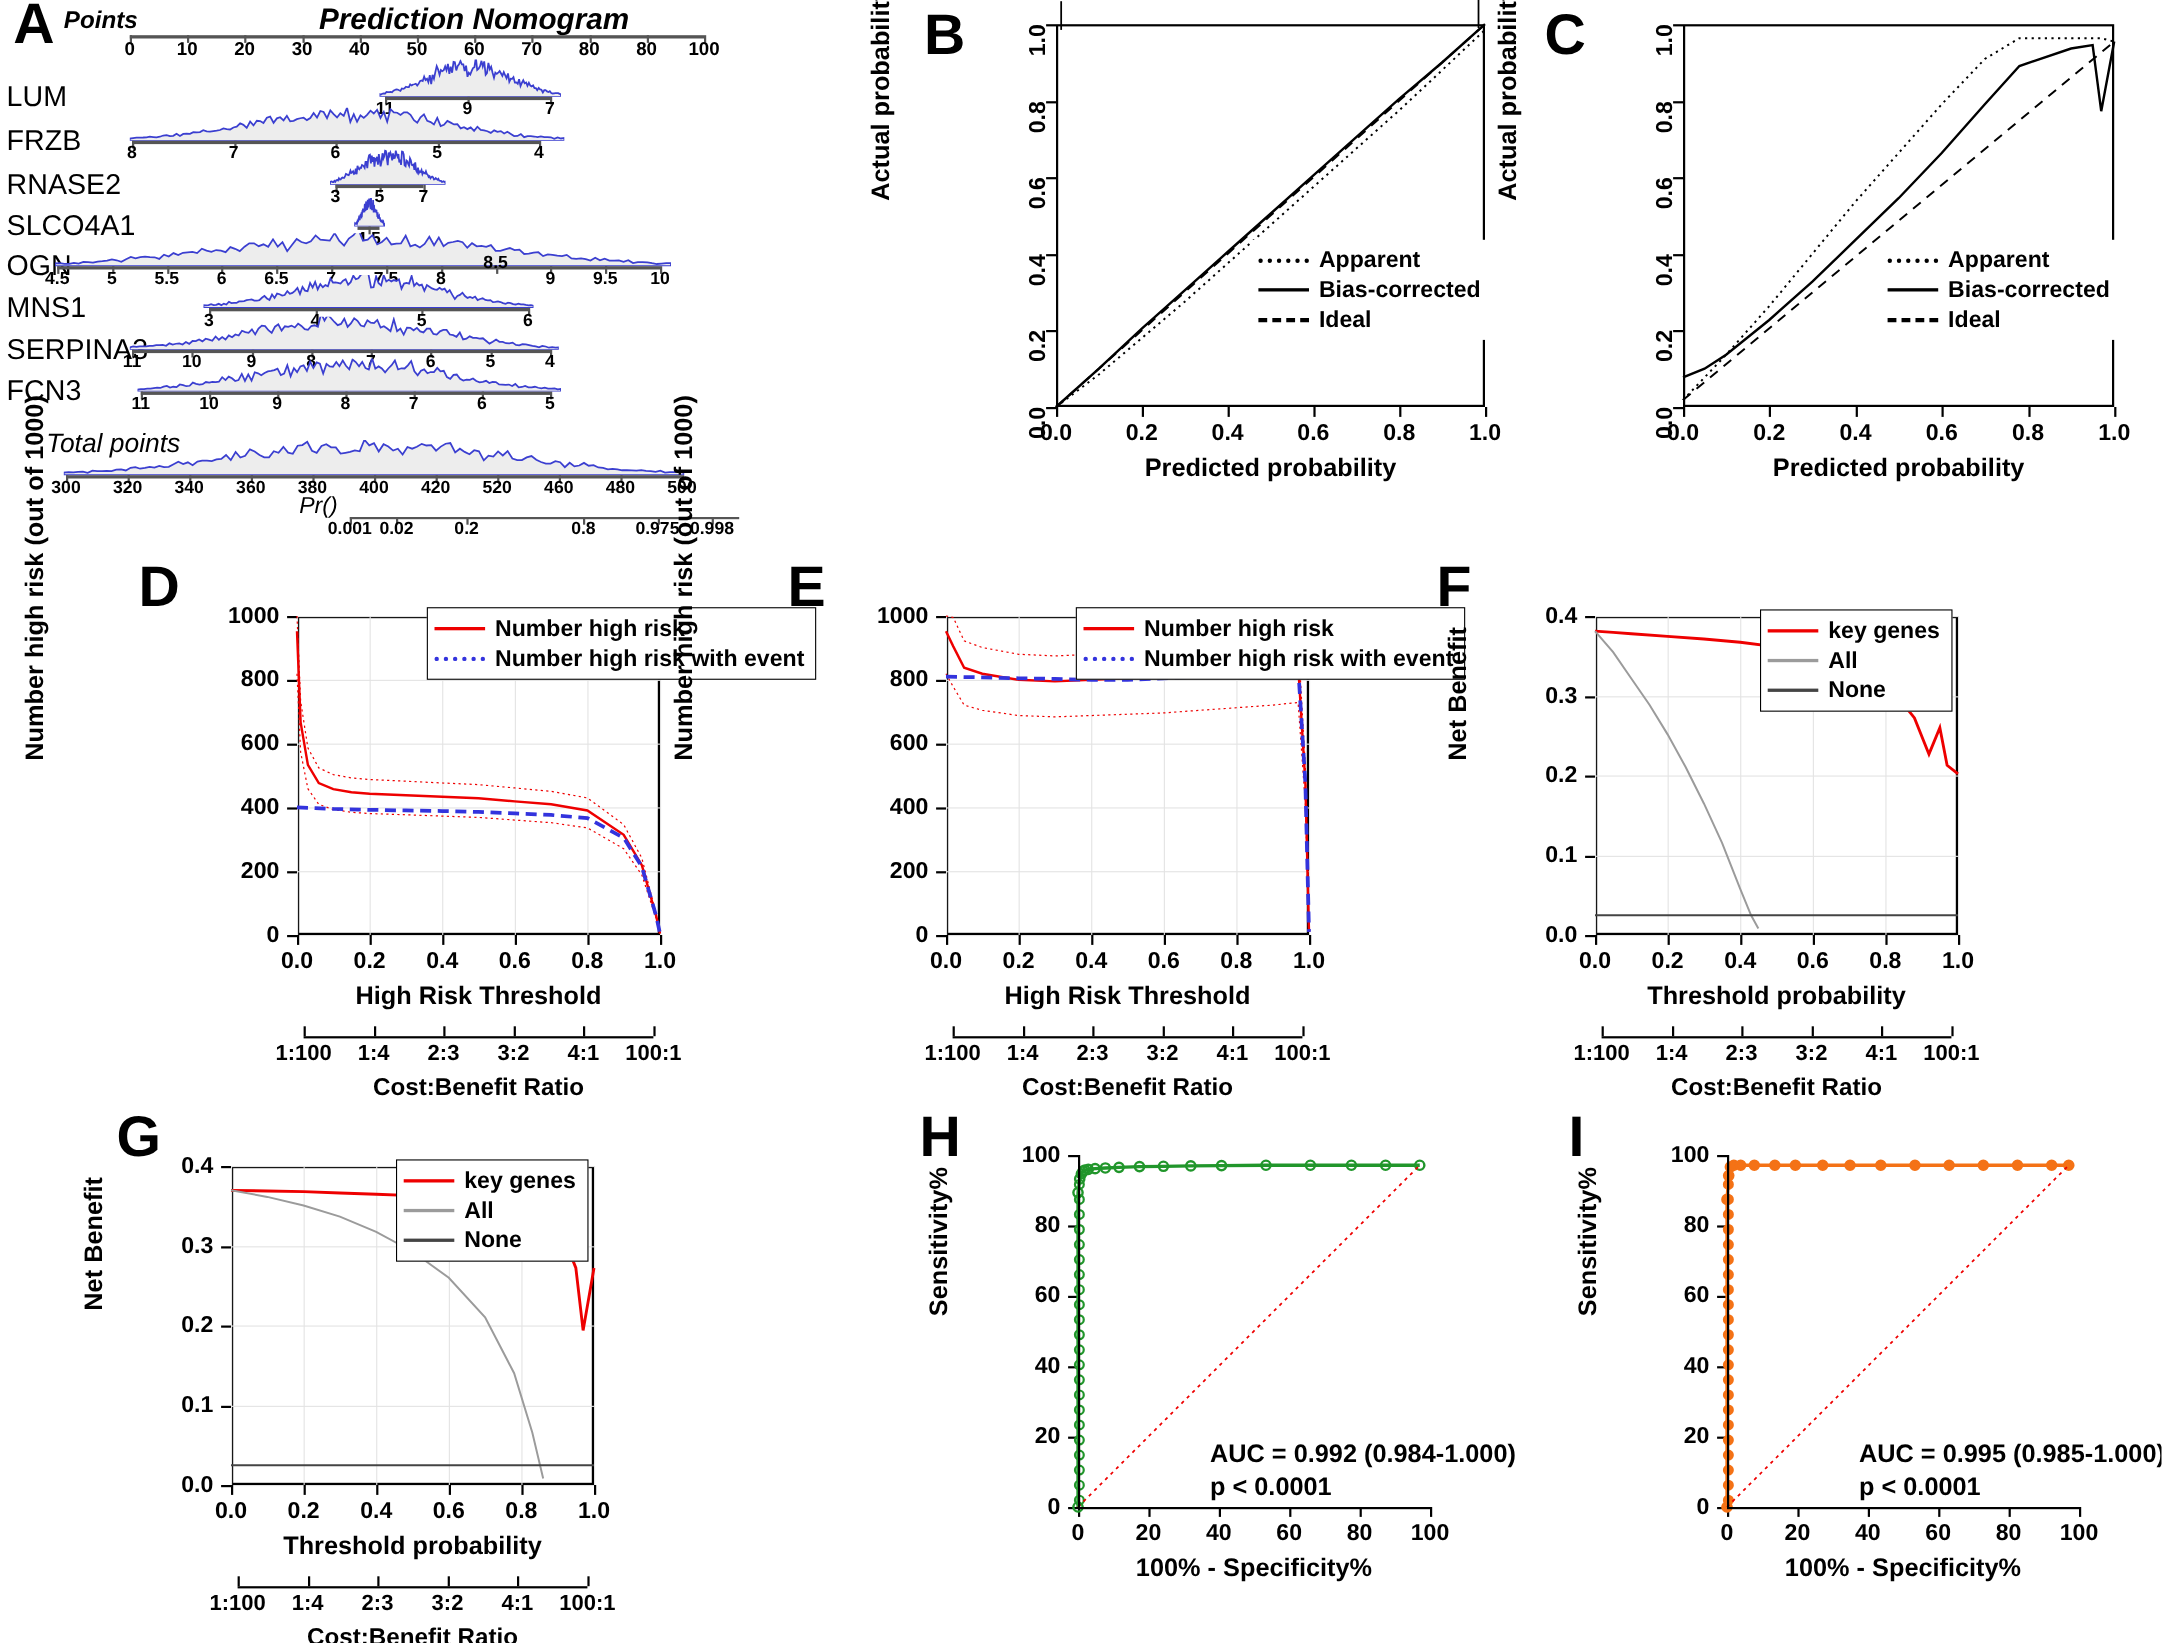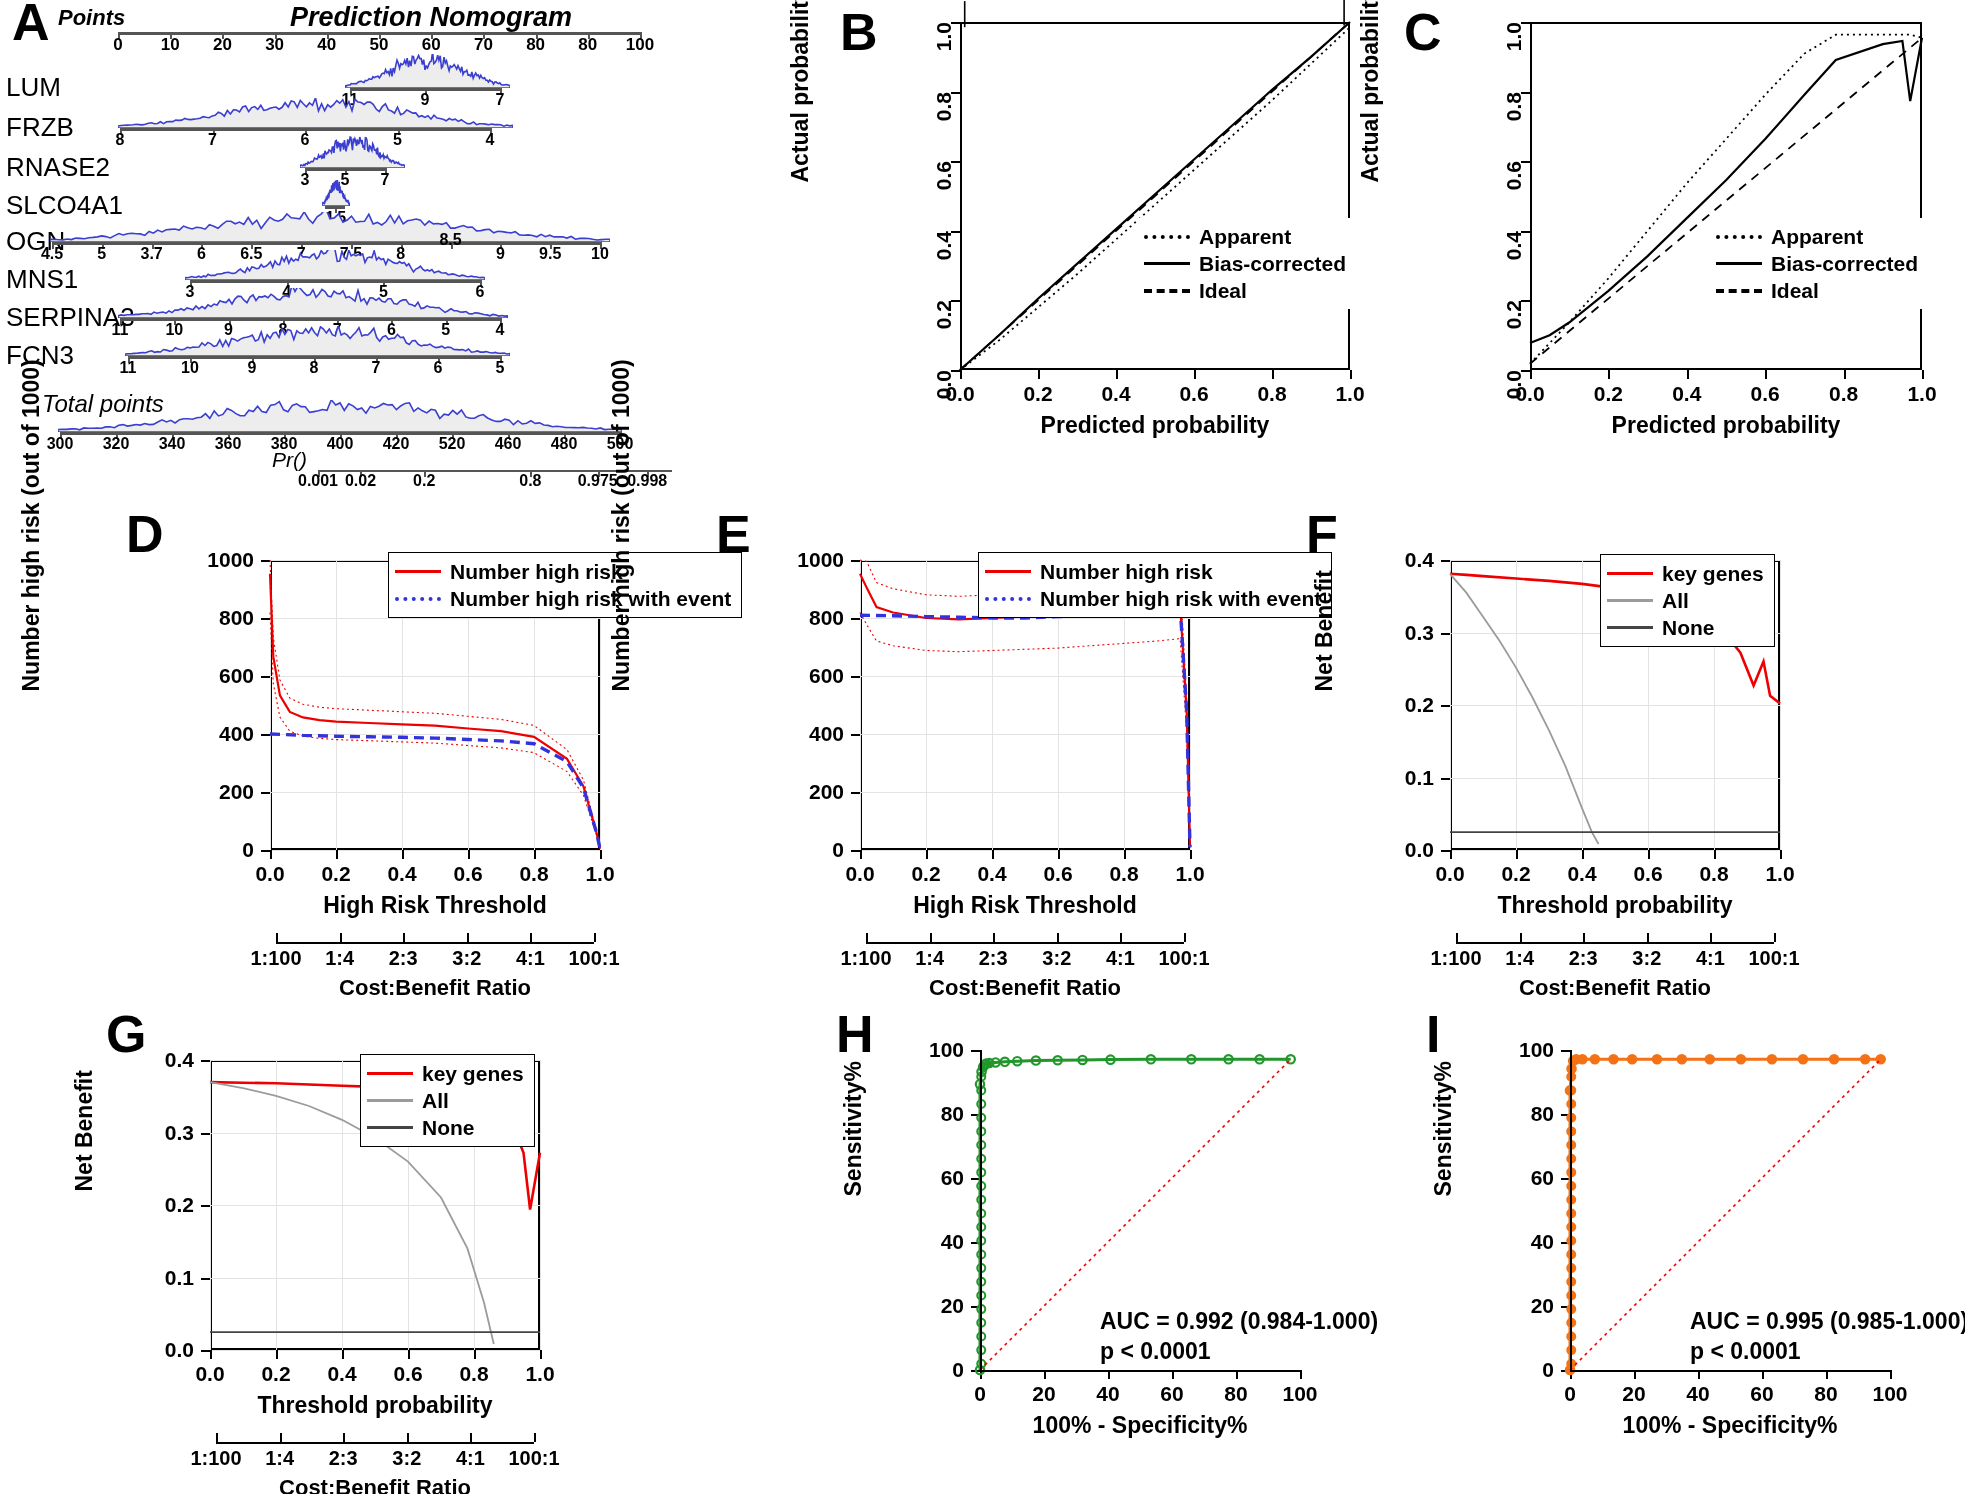--- a/index.html
+++ b/index.html
@@ -136,21 +136,21 @@
         <svg width="560" height="30">
           <path d="M0.0,30L0.0,27.4L4.3,27.2L8.6,27.8L12.9,27.9L17.2,27.0L21.5,27.6L25.8,26.1L30.2,26.4L34.5,26.8L38.8,25.8L43.1,25.4L47.4,24.9L51.7,23.9L56.0,24.6L60.3,26.0L64.6,23.6L68.9,21.6L73.2,22.9L77.5,21.7L81.8,21.2L86.2,21.7L90.5,21.9L94.8,23.4L99.1,19.5L103.4,21.2L107.7,18.1L112.0,19.9L116.3,17.8L120.6,17.4L124.9,17.0L129.2,18.1L133.5,14.1L137.8,15.8L142.2,17.0L146.5,15.3L150.8,15.8L155.1,17.2L159.4,12.6L163.7,14.2L168.0,16.3L172.3,12.3L176.6,9.2L180.9,9.2L185.2,11.8L189.5,10.1L193.8,12.4L198.2,5.6L202.5,12.3L206.8,8.2L211.1,16.4L215.4,10.8L219.7,5.2L224.0,8.0L228.3,9.2L232.6,7.3L236.9,2.0L241.2,5.8L245.5,6.3L249.8,6.8L254.2,-0.1L258.5,7.0L262.8,11.2L267.1,4.9L271.4,1.8L275.7,-3.7L280.0,6.8L284.3,5.9L288.6,1.8L292.9,10.1L297.2,8.0L301.5,4.1L305.8,10.2L310.2,9.5L314.5,9.3L318.8,2.3L323.1,11.9L327.4,10.4L331.7,13.0L336.0,9.8L340.3,3.2L344.6,10.9L348.9,4.0L353.2,11.9L357.5,8.8L361.8,8.0L366.2,7.0L370.5,8.2L374.8,13.2L379.1,9.1L383.4,11.9L387.7,11.5L392.0,12.4L396.3,10.8L400.6,16.1L404.9,16.1L409.2,14.7L413.5,13.5L417.8,15.4L422.2,15.0L426.5,18.9L430.8,18.6L435.1,17.6L439.4,17.3L443.7,20.8L448.0,19.3L452.3,19.6L456.6,20.4L460.9,20.9L465.2,19.7L469.5,22.9L473.8,23.3L478.2,22.9L482.5,23.5L486.8,24.8L491.1,22.4L495.4,24.7L499.7,23.2L504.0,24.9L508.3,24.9L512.6,24.7L516.9,26.1L521.2,24.5L525.5,27.2L529.8,26.4L534.2,26.2L538.5,26.5L542.8,27.3L547.1,28.0L551.4,27.6L555.7,27.3L560.0,27.3L560,30Z" fill="#ededed" stroke="#3b3fd0" stroke-width="1.6"></path>
         </svg>
       </div>
       <div class="axis" style="left:52px; top:242px; width:548px;"></div>
       <div class="tick" style="left:52px; top:242px;"></div>
       <div class="tlab" style="left:52px; top:245px; font-size:16px;">4.5</div>
       <div class="tick" style="left:101.81818181818181px; top:242px;"></div>
       <div class="tlab" style="left:101.81818181818181px; top:245px; font-size:16px;">5</div>
       <div class="tick" style="left:151.63636363636363px; top:242px;"></div>
-      <div class="tlab" style="left:151.63636363636363px; top:245px; font-size:16px;">3.7</div>
+      <div class="tlab" style="left:151.63636363636363px; top:245px; font-size:16px;">5.5</div>
       <div class="tick" style="left:201.45454545454544px; top:242px;"></div>
       <div class="tlab" style="left:201.45454545454544px; top:245px; font-size:16px;">6</div>
       <div class="tick" style="left:251.27272727272728px; top:242px;"></div>
       <div class="tlab" style="left:251.27272727272728px; top:245px; font-size:16px;">6.5</div>
       <div class="tick" style="left:301.0909090909091px; top:242px;"></div>
       <div class="tlab" style="left:301.0909090909091px; top:245px; font-size:16px;">7</div>
       <div class="tick" style="left:350.9090909090909px; top:242px;"></div>
       <div class="tlab" style="left:350.9090909090909px; top:245px; font-size:16px;">7.5</div>
       <div class="tick" style="left:400.72727272727275px; top:242px;"></div>
       <div class="tlab" style="left:400.72727272727275px; top:245px; font-size:16px;">8</div>

